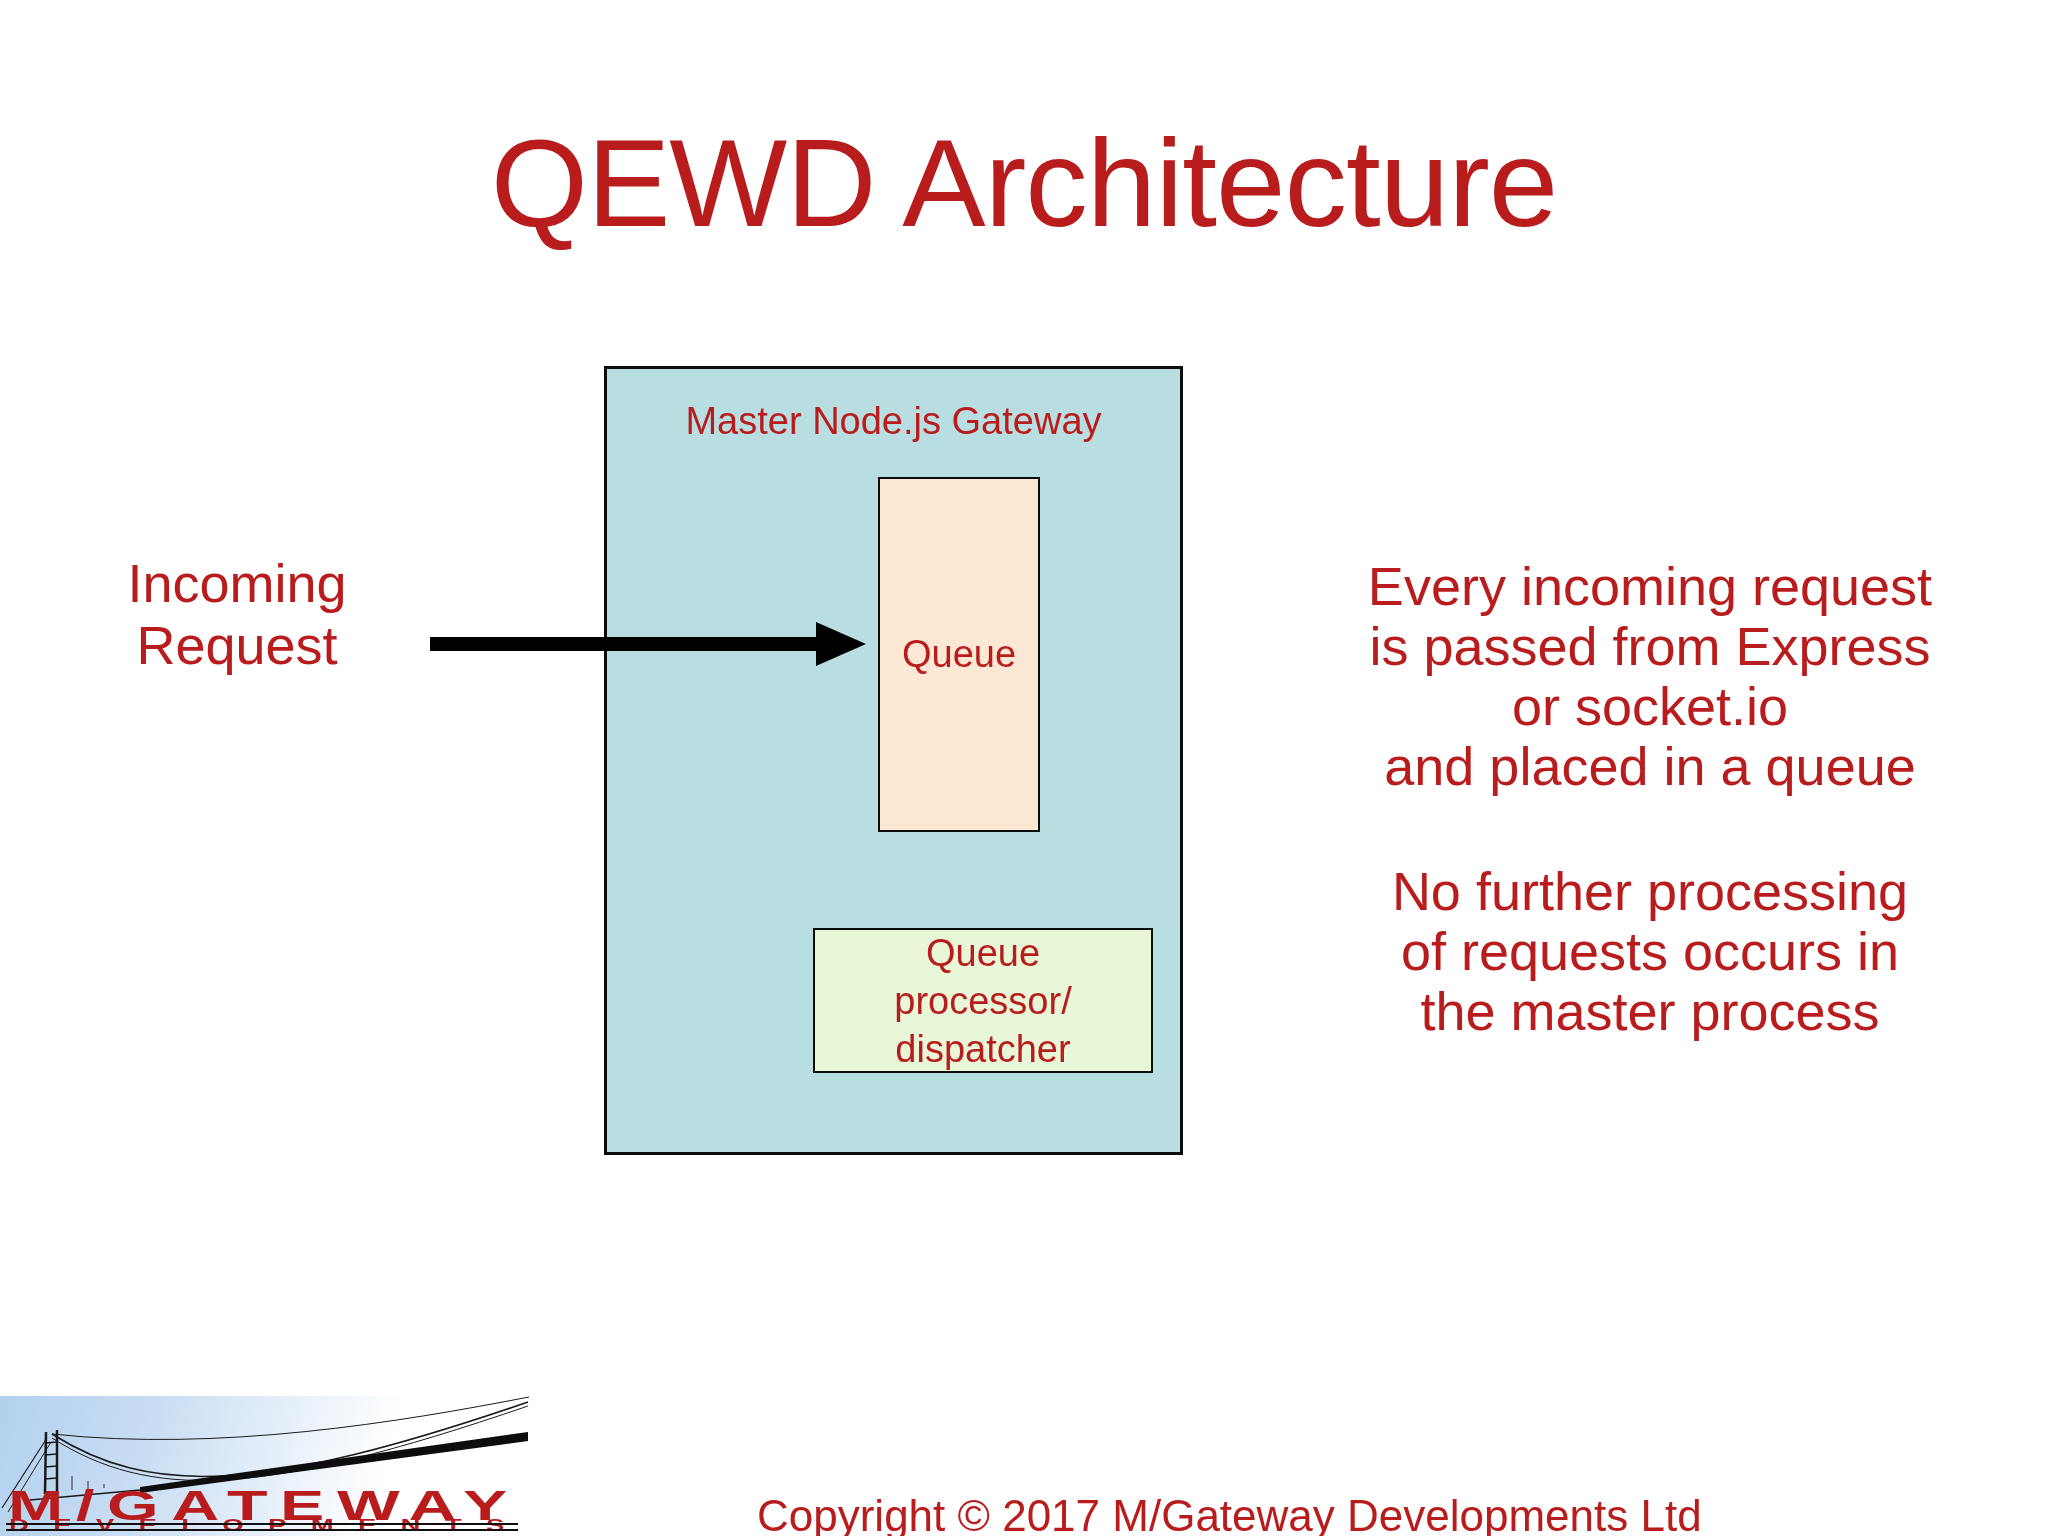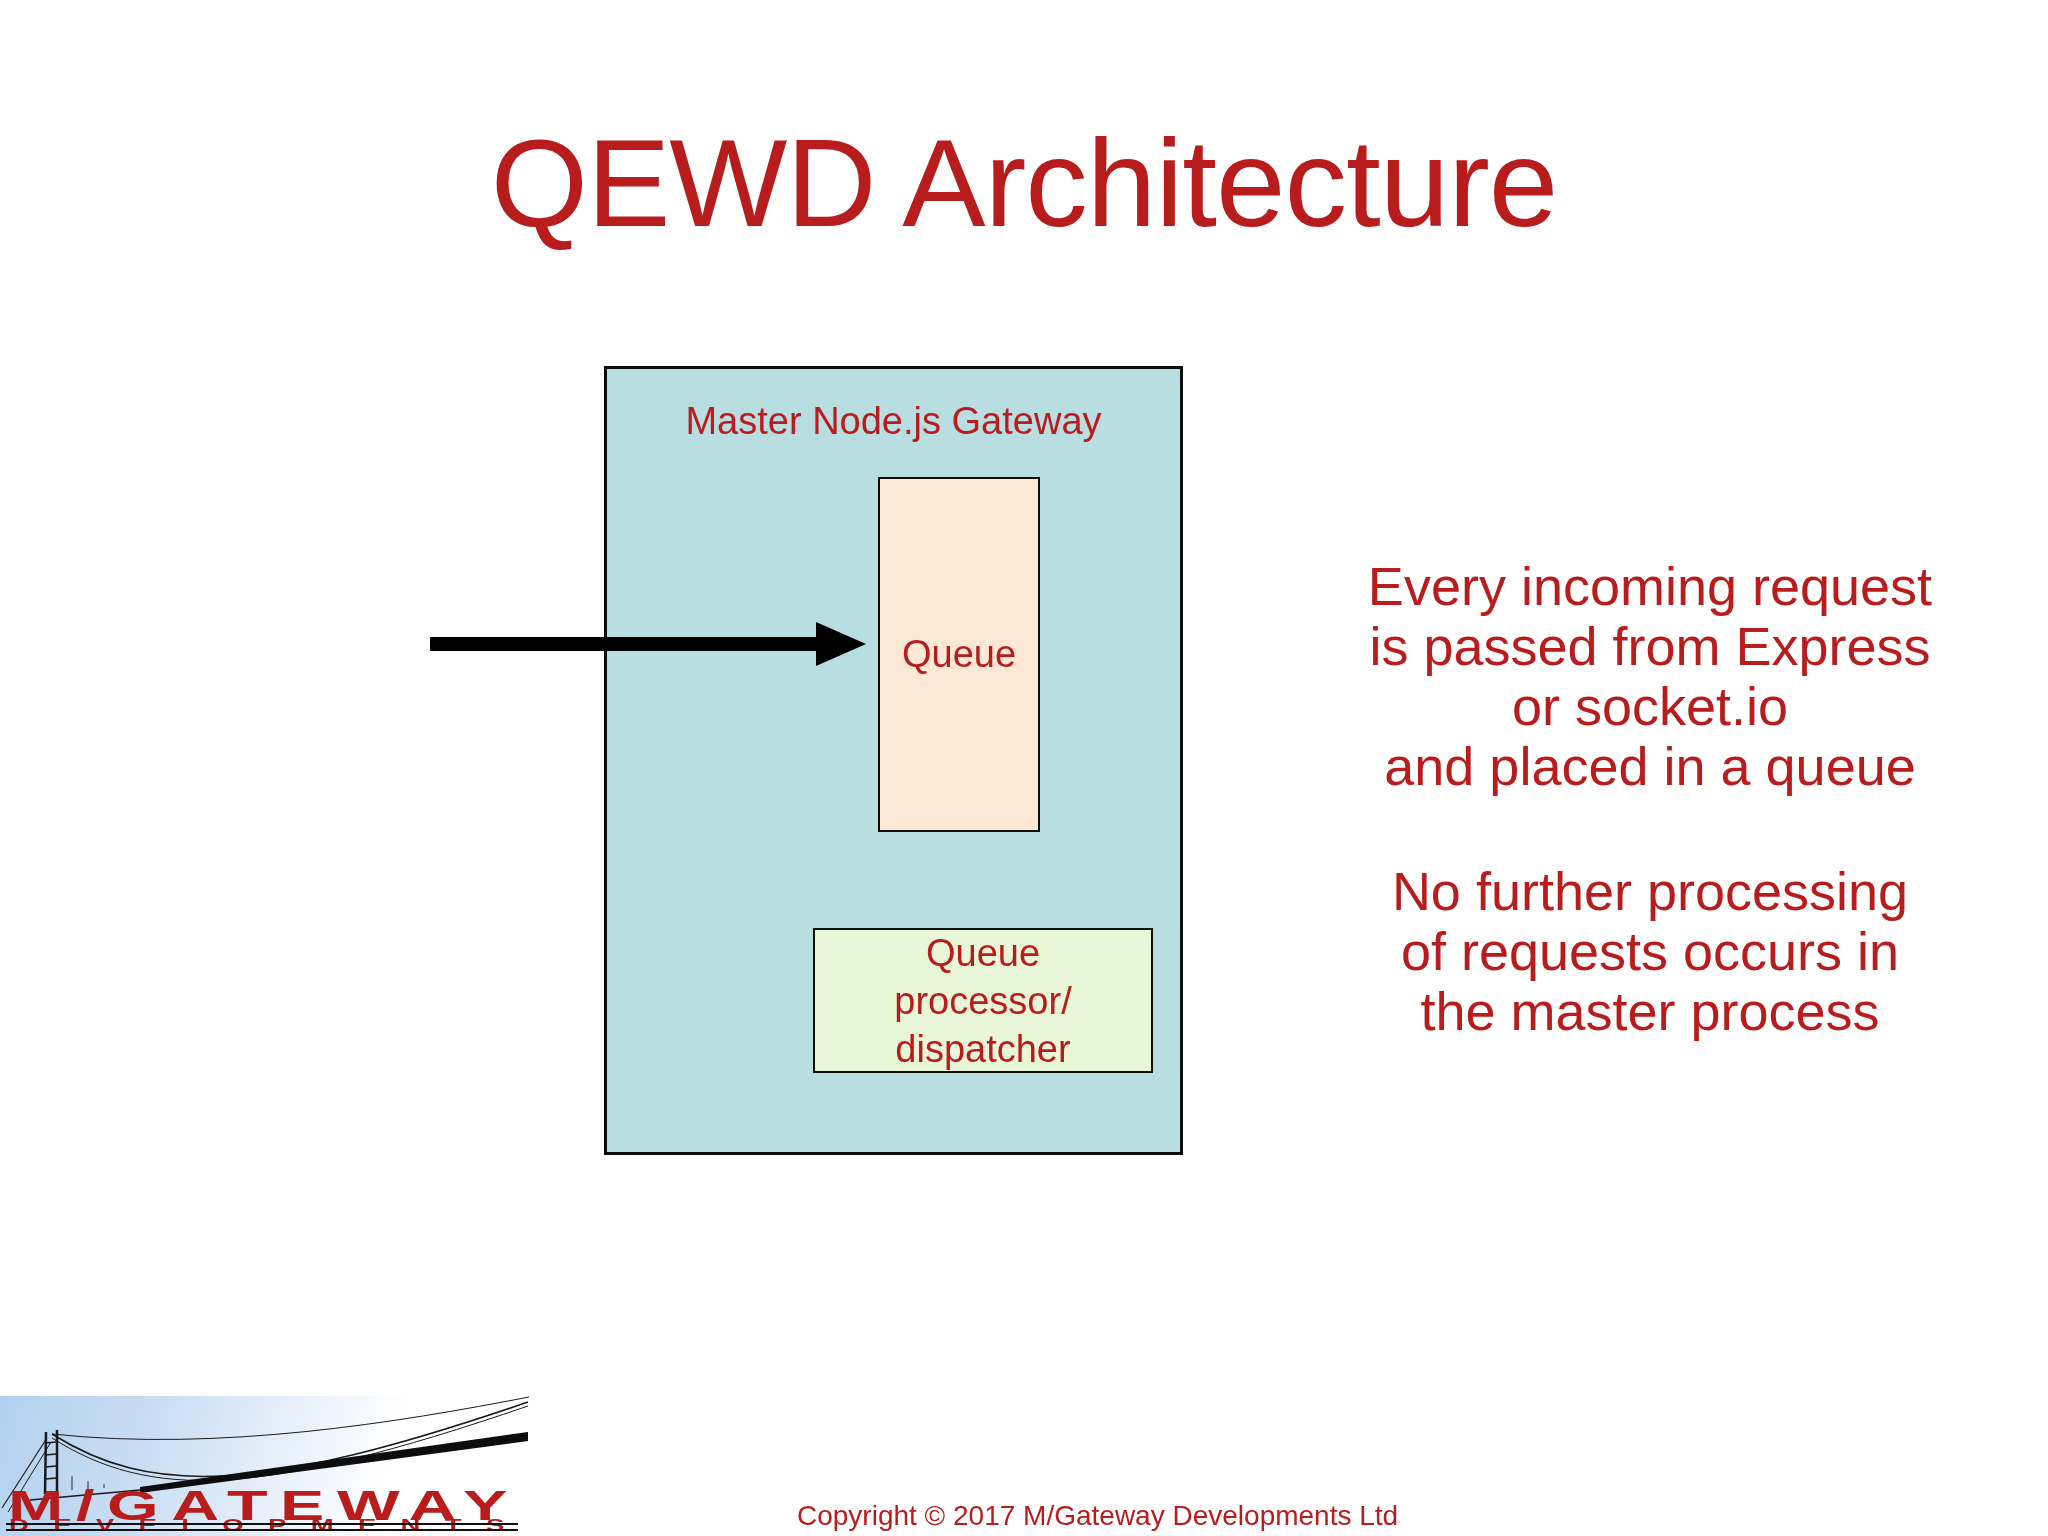--- a/index.html
+++ b/index.html
@@ -113,22 +113,22 @@
     white-space: nowrap;
   }
   .logo-strike {
     left: 6px; width: 512px; height: 2px;
     background: #101010;
   }
   .strike-a { top: 1523px; }
   .strike-b { top: 1529px; }
 
   .copyright {
-    left: 797px; top: 1495px;
-    font-size: 28px;
+    left: 757px; top: 1495px;
+    font-size: 44px;
     line-height: 42px;
     white-space: nowrap;
   }
 </style>
 </head>
 <body>
 
 <div class="slide">
 
   <div class="abs title">QEWD Architecture</div>
@@ -139,20 +139,22 @@
   <div class="abs queue-box">
     <span>Queue</span>
   </div>
 
   <div class="abs processor-box">
     <span class="pre">Queue
 processor/
 dispatcher</span>
   </div>
 
+  <div class="abs incoming-label pre">Incoming
+Request</div>
 
   <div class="abs arrow-shaft"></div>
   <div class="abs arrow-head"></div>
 
   <div class="abs note note-2 pre">No further processing
 of requests occurs in
 the master process</div>
   <div class="abs note note-1 pre">Every incoming request
 is passed from Express
 or socket.io

